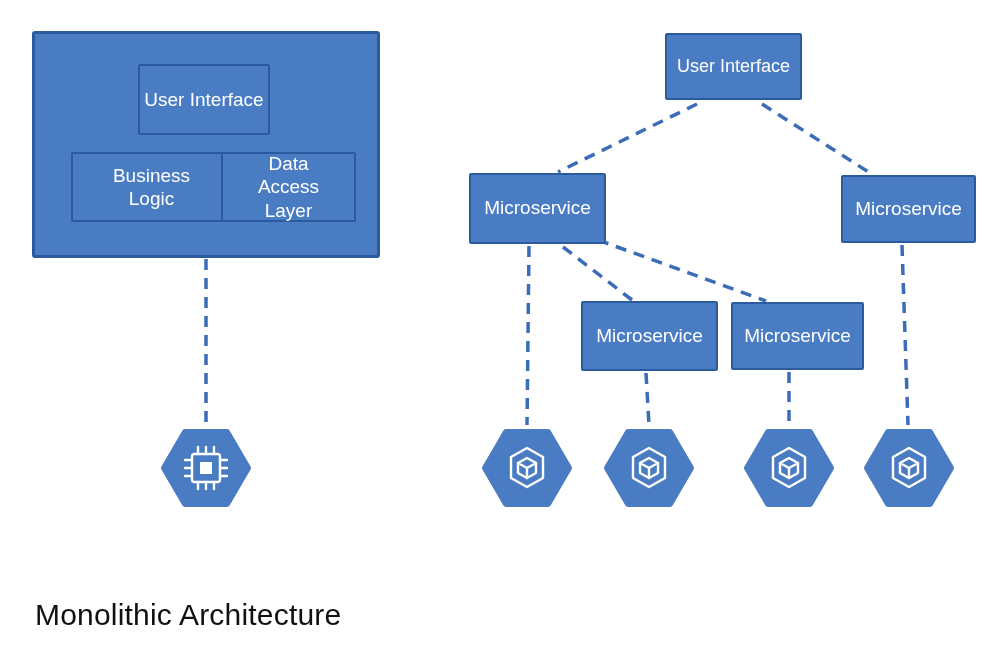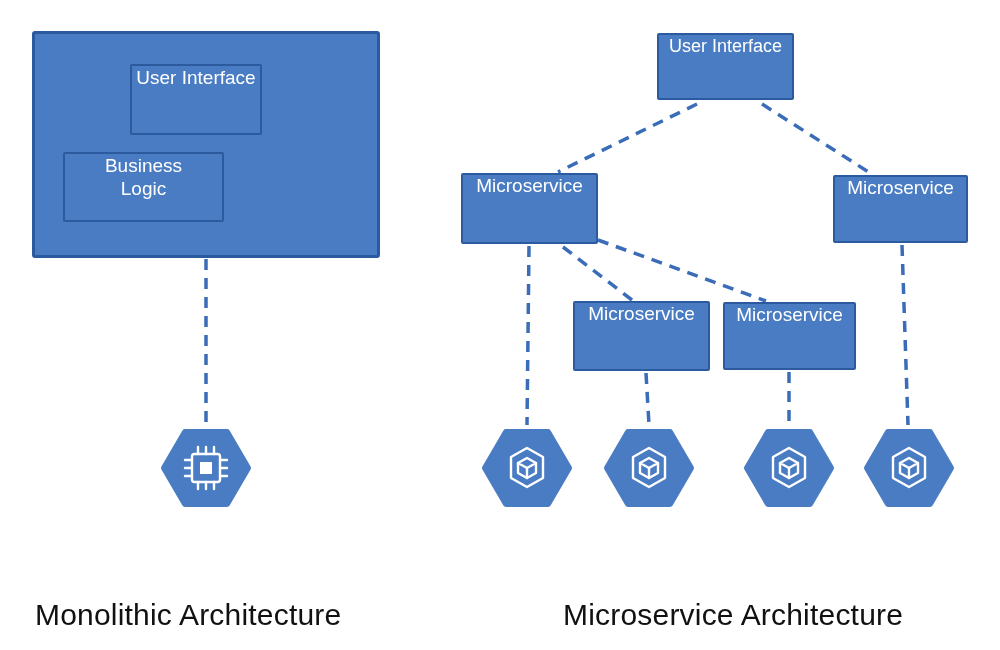--- a/index.html
+++ b/index.html
@@ -34,23 +34,25 @@
     border-radius: 3px;
     box-sizing: border-box;
   }
   .box {
     position: absolute;
     background: #4a7cc4;
     border: 2.5px solid #2c5a9e;
     border-radius: 2px;
     box-sizing: border-box;
     display: flex;
+    align-items: center;
     justify-content: center;
     text-align: center;
     color: #ffffff;
+    margin-left: 8px;
   }
   .box-lg { font-size: 19px; line-height: 1.22; }
   .box-md { font-size: 18px; line-height: 1.25; }
   .box-sm { font-size: 19px; line-height: 1.2; }
   .narrow-label { max-width: 92px; display: inline-block; }
   .mid-label { max-width: 110px; display: inline-block; }
   .hex-node {
     position: absolute;
     width: 92px;
     height: 82px;
@@ -98,20 +100,23 @@
   <div class="big-box" style="left:32px; top:31px; width:348px; height:227px;"></div>
 
   <div class="box box-lg" style="left:130px; top:64px; width:132px; height:71px;">
     <span>User Interface</span>
   </div>
 
   <div class="box box-lg" style="left:63px; top:152px; width:161px; height:70px;">
     <span class="mid-label">Business Logic</span>
   </div>
 
+  <div class="box box-lg" style="left:213px; top:152px; width:135px; height:70px;">
+    <span class="narrow-label">Data Access Layer</span>
+  </div>
 
   <div class="hex-node" style="left:160px; top:427px;">
     <svg viewBox="0 0 92 82" width="92" height="82">
       <polygon class="hex-shape" points="4,41 25,5 67,5 88,41 67,77 25,77"></polygon>
       <g>
         <rect x="32" y="27" width="28" height="28" rx="2.5" class="icon-stroke"></rect>
         <rect x="40" y="35" width="12" height="12" class="icon-fill"></rect>
         <line x1="38" y1="20" x2="38" y2="27" class="icon-stroke"></line>
         <line x1="46" y1="20" x2="46" y2="27" class="icon-stroke"></line>
         <line x1="54" y1="20" x2="54" y2="27" class="icon-stroke"></line>
@@ -191,15 +196,14 @@
       <polygon class="hex-shape" points="4,41 25,5 67,5 88,41 67,77 25,77"></polygon>
       <g>
         <polygon class="icon-stroke" points="46,21 62,30 62,51 46,60 30,51 30,30"></polygon>
         <polygon class="icon-stroke" points="46,31 55,36 46,41 37,36"></polygon>
         <polyline class="icon-stroke" points="37,36 37,46 46,51 55,46 55,36"></polyline>
         <line x1="46" y1="41" x2="46" y2="51" class="icon-stroke"></line>
       </g>
     </svg>
   </div>
 
-  <div class="diagram-title" style="left:563px; top:598px;">Microservice Architecture</div>
 
 </div>
 
 </body></html>

